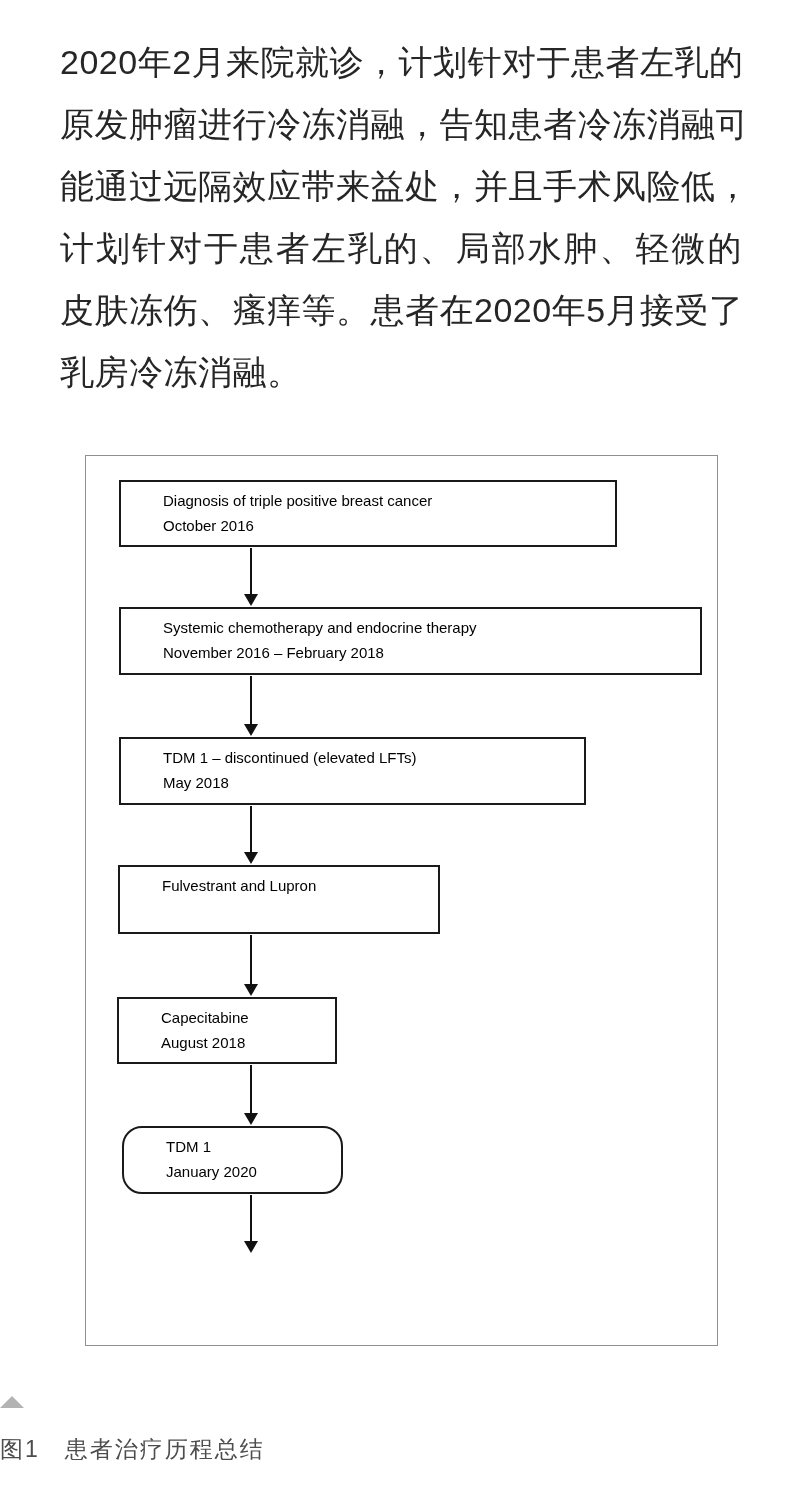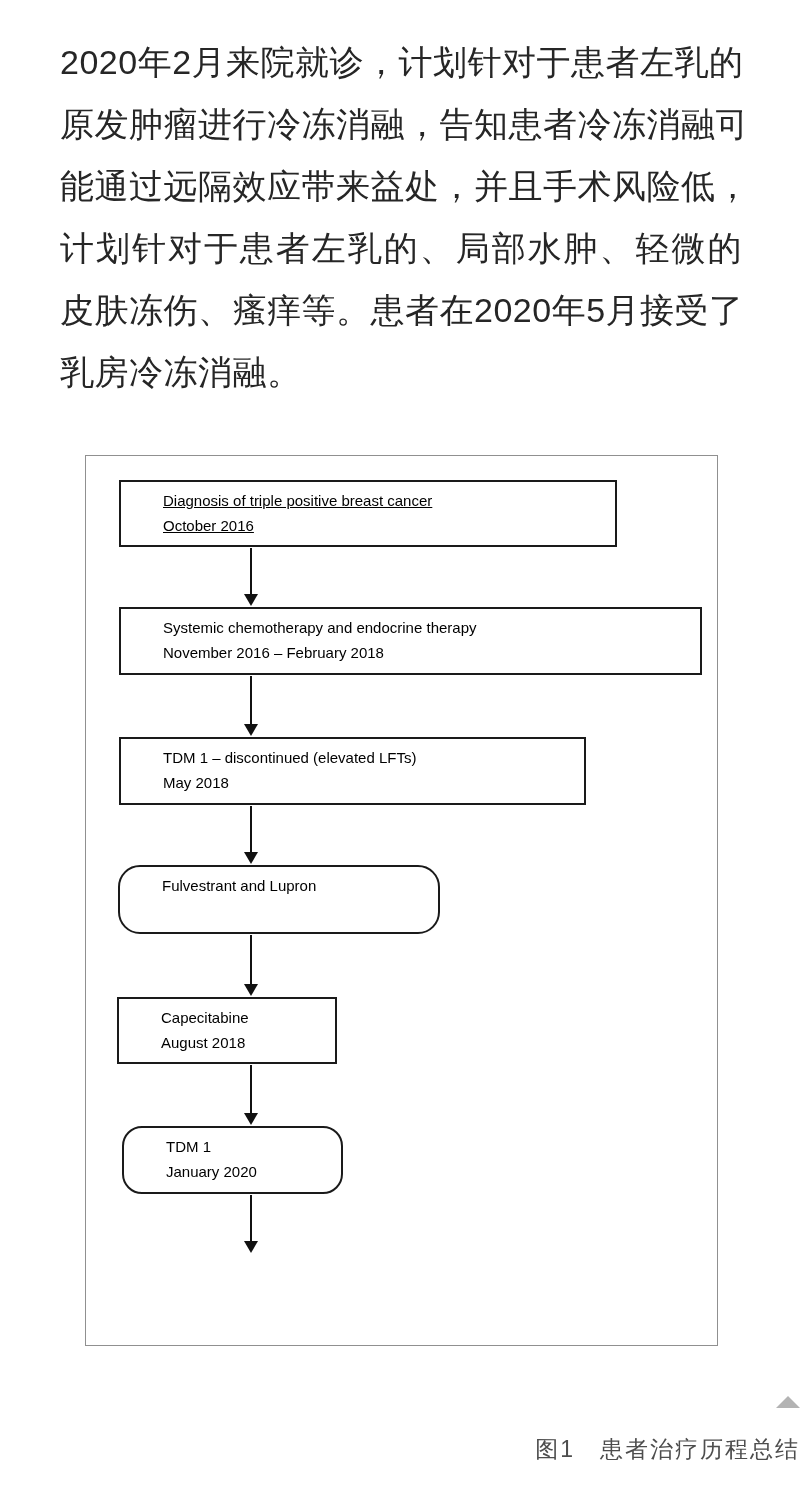--- a/index.html
+++ b/index.html
@@ -52,24 +52,24 @@
     position: absolute;
     border: 2px solid #1a1a1a;
     background: #ffffff;
     color: #000000;
     font-size: 15px;
     line-height: 25px;
     padding: 6px 8px 0 42px;
     white-space: nowrap;
     overflow: hidden;
   }
-  .s1 { left: 33px; top:  24px; width: 498px; height: 67px; text-decoration: underline; }
+  .s1 { left: 33px; top:  24px; width: 498px; height: 67px; }
   .s2 { left: 33px; top: 151px; width: 583px; height: 68px; }
   .s3 { left: 33px; top: 281px; width: 467px; height: 68px; }
-  .s4 { left: 32px; top: 409px; width: 322px; height: 69px; border-radius: 22px; }
+  .s4 { left: 32px; top: 409px; width: 322px; height: 69px; }
   .s5 { left: 31px; top: 541px; width: 220px; height: 67px; }
   .s6 { left: 36px; top: 670px; width: 221px; height: 68px; border-radius: 20px; }
   .s7 { left: 36px; top: 798px; width: 233px; height: 69px; }
 
   
   .flow-arrow {
     position: absolute;
     left: 156px;
     width: 18px;
   }
@@ -99,21 +99,21 @@
   .a6 { top: 739px; height: 58px; }
 
   
   .caption-block {
     position: absolute;
     left: 0;
     top: 1396px;
     width: 800px;
     display: flex;
     flex-direction: column;
-    align-items: flex-end;
+    align-items: flex-start;
   }
   .caption-triangle {
     width: 0;
     height: 0;
     border-left: 12px solid transparent;
     border-right: 12px solid transparent;
     border-bottom: 12px solid #b3b3b3;
   }
   .caption-text {
     margin-top: 26px;

